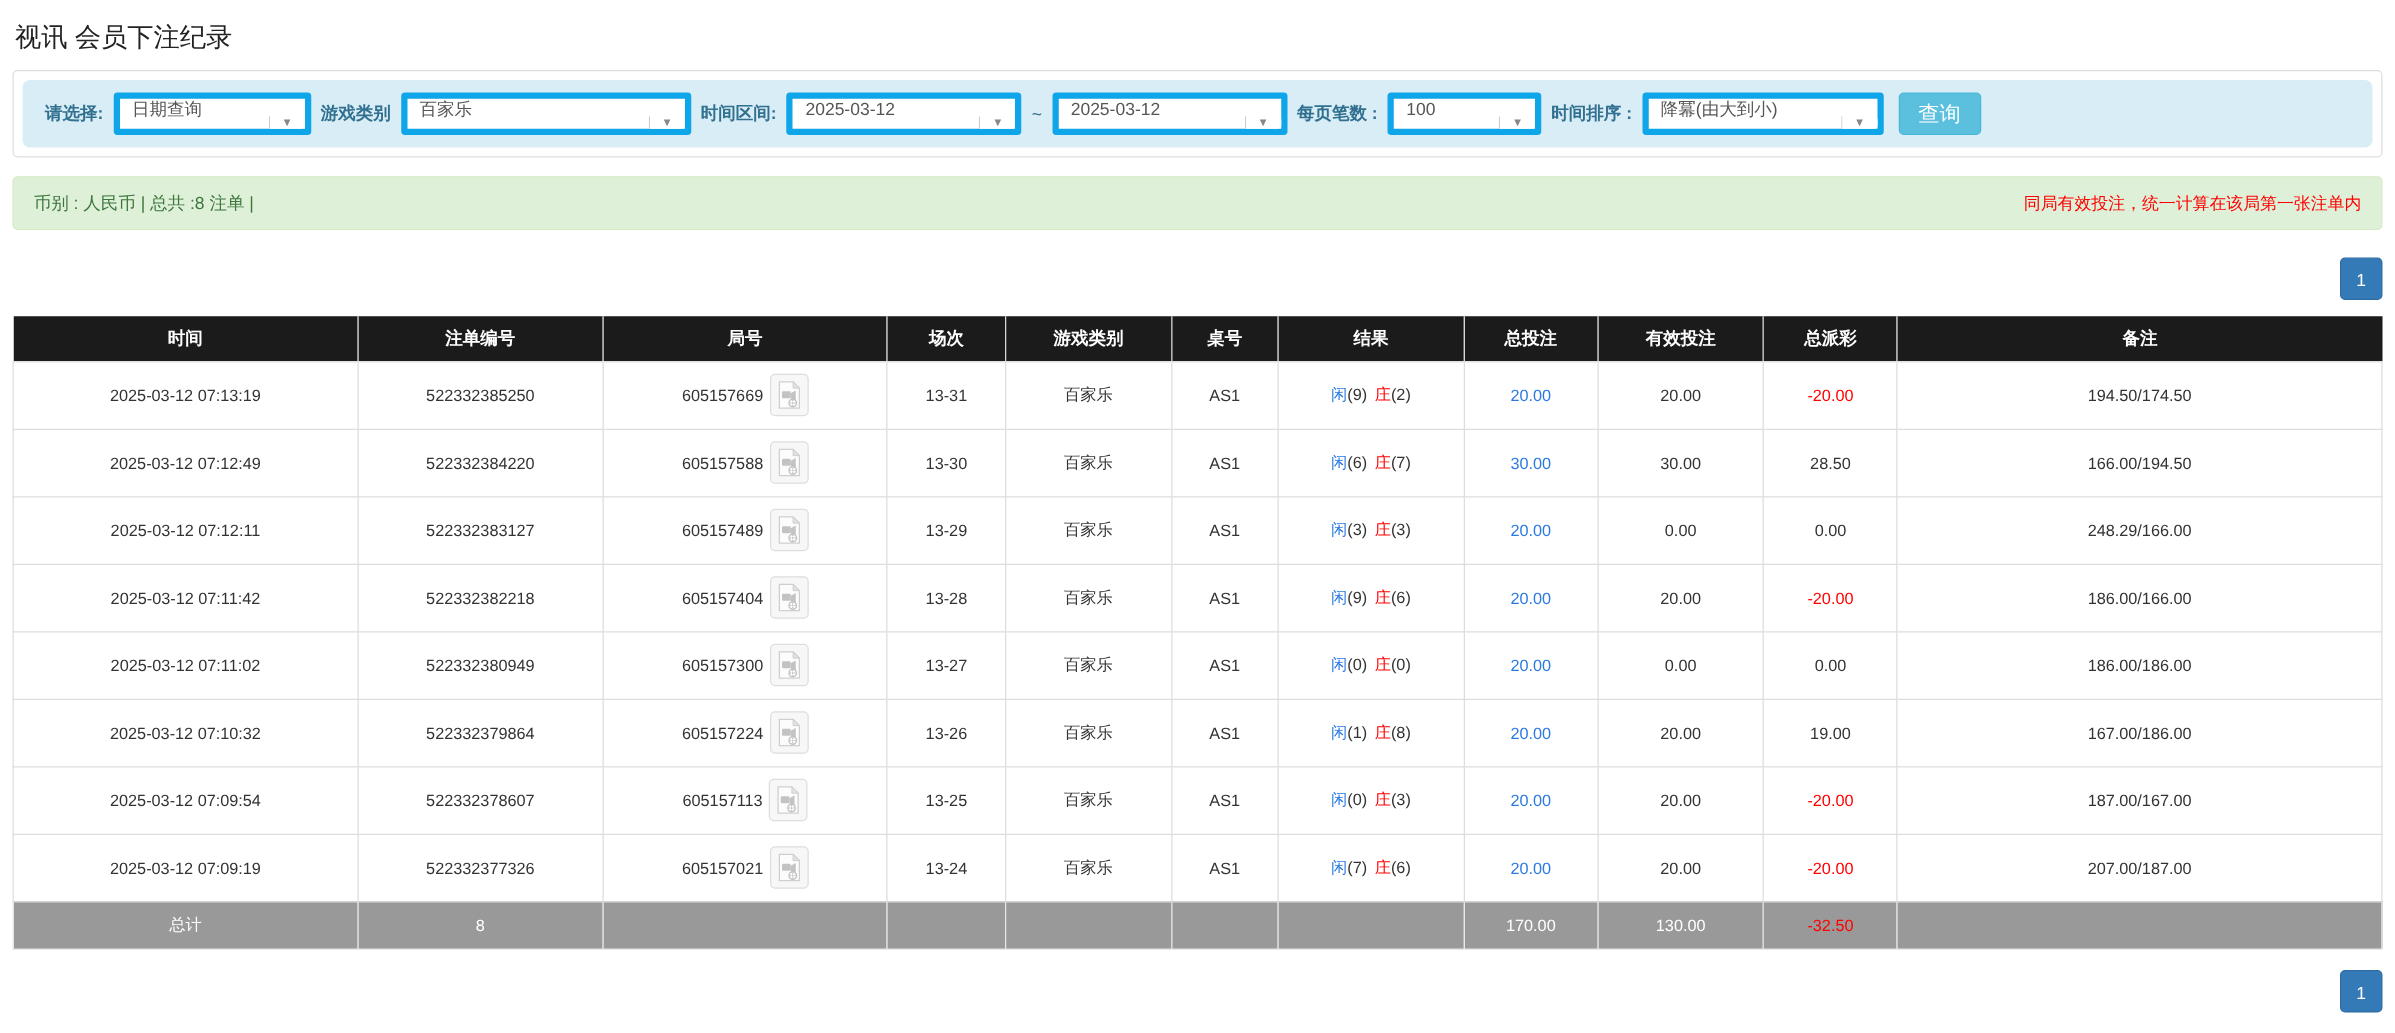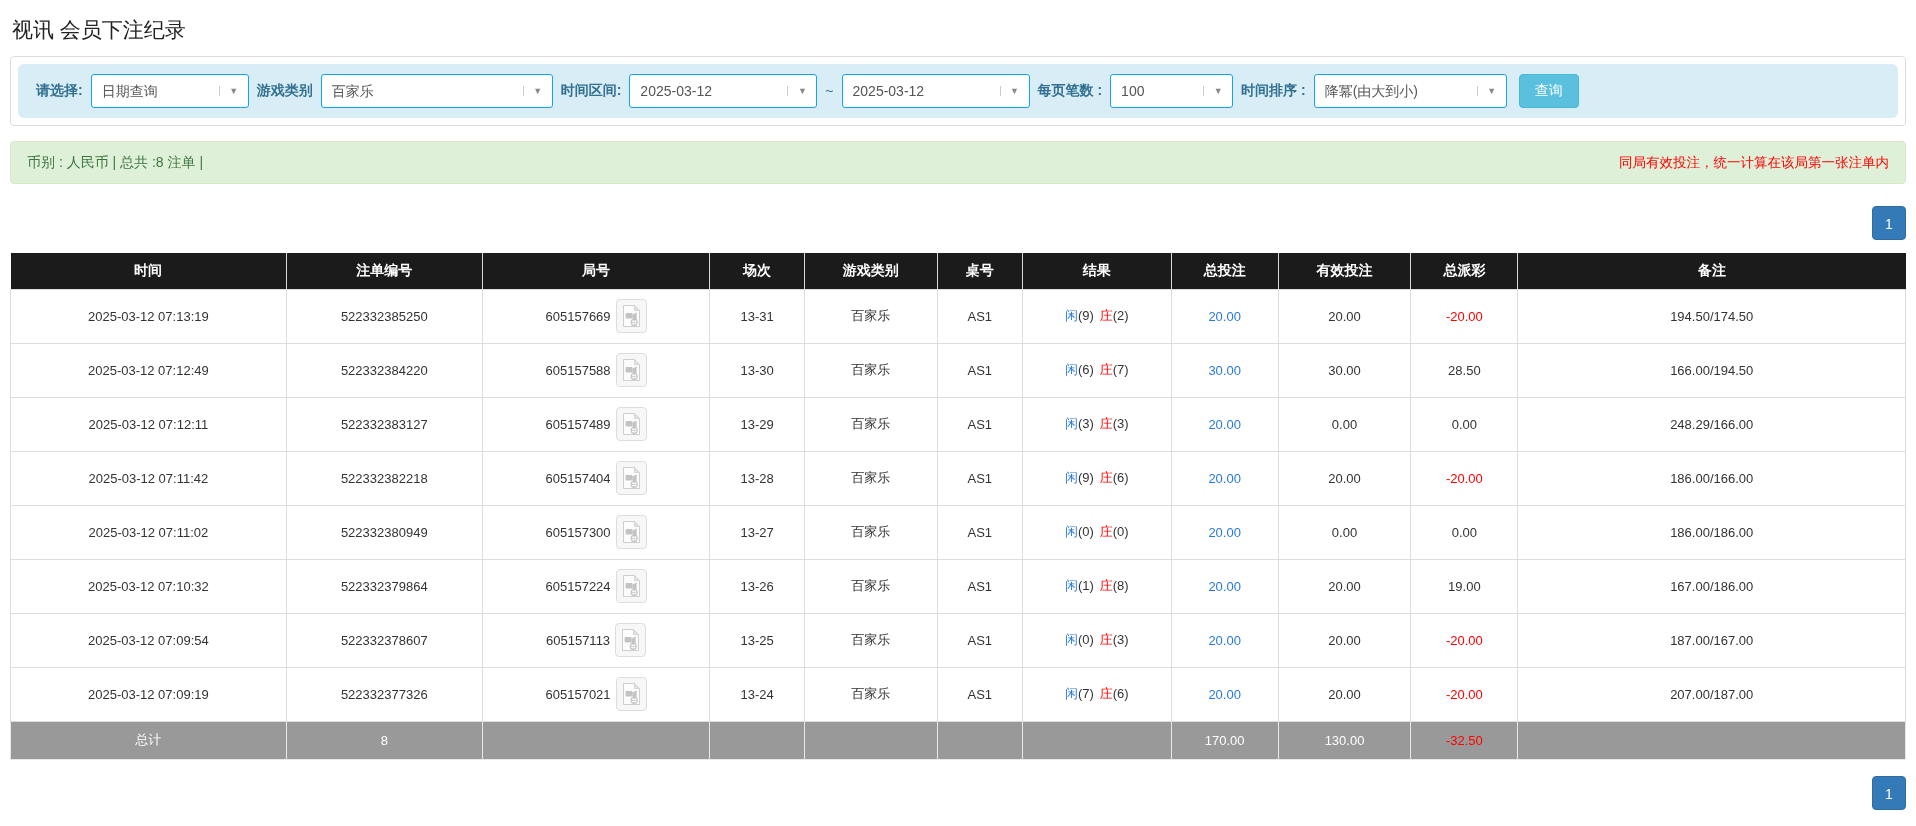--- a/index.html
+++ b/index.html
@@ -7,30 +7,30 @@
     font-family:"Liberation Sans","DejaVu Sans",sans-serif; }
   body { padding:14px 10px 0 10px; }
 
   .page-title { font-size:21px; font-weight:400; color:#222; margin:2px 0 12px 2px; }
 
   
   .filter-panel { border:1px solid #ddd; border-radius:4px; background:#fff; padding:7px; margin-bottom:15px; }
   .filter-bar { background:#d9edf7; border-radius:6px; padding:10px 18px; display:flex; align-items:center; gap:8px; }
   .filter-label { color:#31708f; font-weight:bold; font-size:14px; white-space:nowrap; }
   .tilde { color:#31708f; font-size:14px; }
-  .select { display:flex; align-items:center; background:#fff; border:1px solid #0ea5e9; border-radius:3px; height:34px; cursor:pointer; }
+  .select { display:flex; align-items:flex-end; background:#fff; border:5px solid #0ea5e9; border-radius:3px; height:34px; cursor:pointer; }
   .select-value { flex:1; padding:0 10px; line-height:32px; font-size:14px; color:#555; white-space:nowrap; overflow:hidden; }
   .select-arrow { width:29px; border-left:1px solid #ccc; display:flex; align-items:center; justify-content:center;
     color:#888; font-size:9px; background:#fff; border-radius:0 3px 3px 0; }
   .w-select  { width:158px; }
   .w-game    { width:232px; }
   .w-date    { width:188px; }
   .w-size    { width:123px; }
   .w-sort    { width:193px; }
-  .search-btn { background:#5bc0de; border:1px solid #46b8da; color:#fff; font-size:14px; border-radius:4px;
+  .search-btn { background:#5bc0de; border:1px solid #46b8da; color:#fff; font-size:17px; border-radius:4px;
     height:34px; padding:0 15px; margin-left:4px; cursor:pointer; font-family:inherit; }
 
   
   .summary-bar { background:#dff0d8; border:1px solid #d6e9c6; border-radius:4px; padding:0 16px; height:43px;
     display:flex; align-items:center; justify-content:space-between; margin-bottom:22px; }
   .summary-info { color:#3c763d; font-size:14px; }
   .summary-notice { color:#ff0000; font-size:13.5px; }
 
   
   .pager-row { text-align:right; margin-bottom:13px; }

